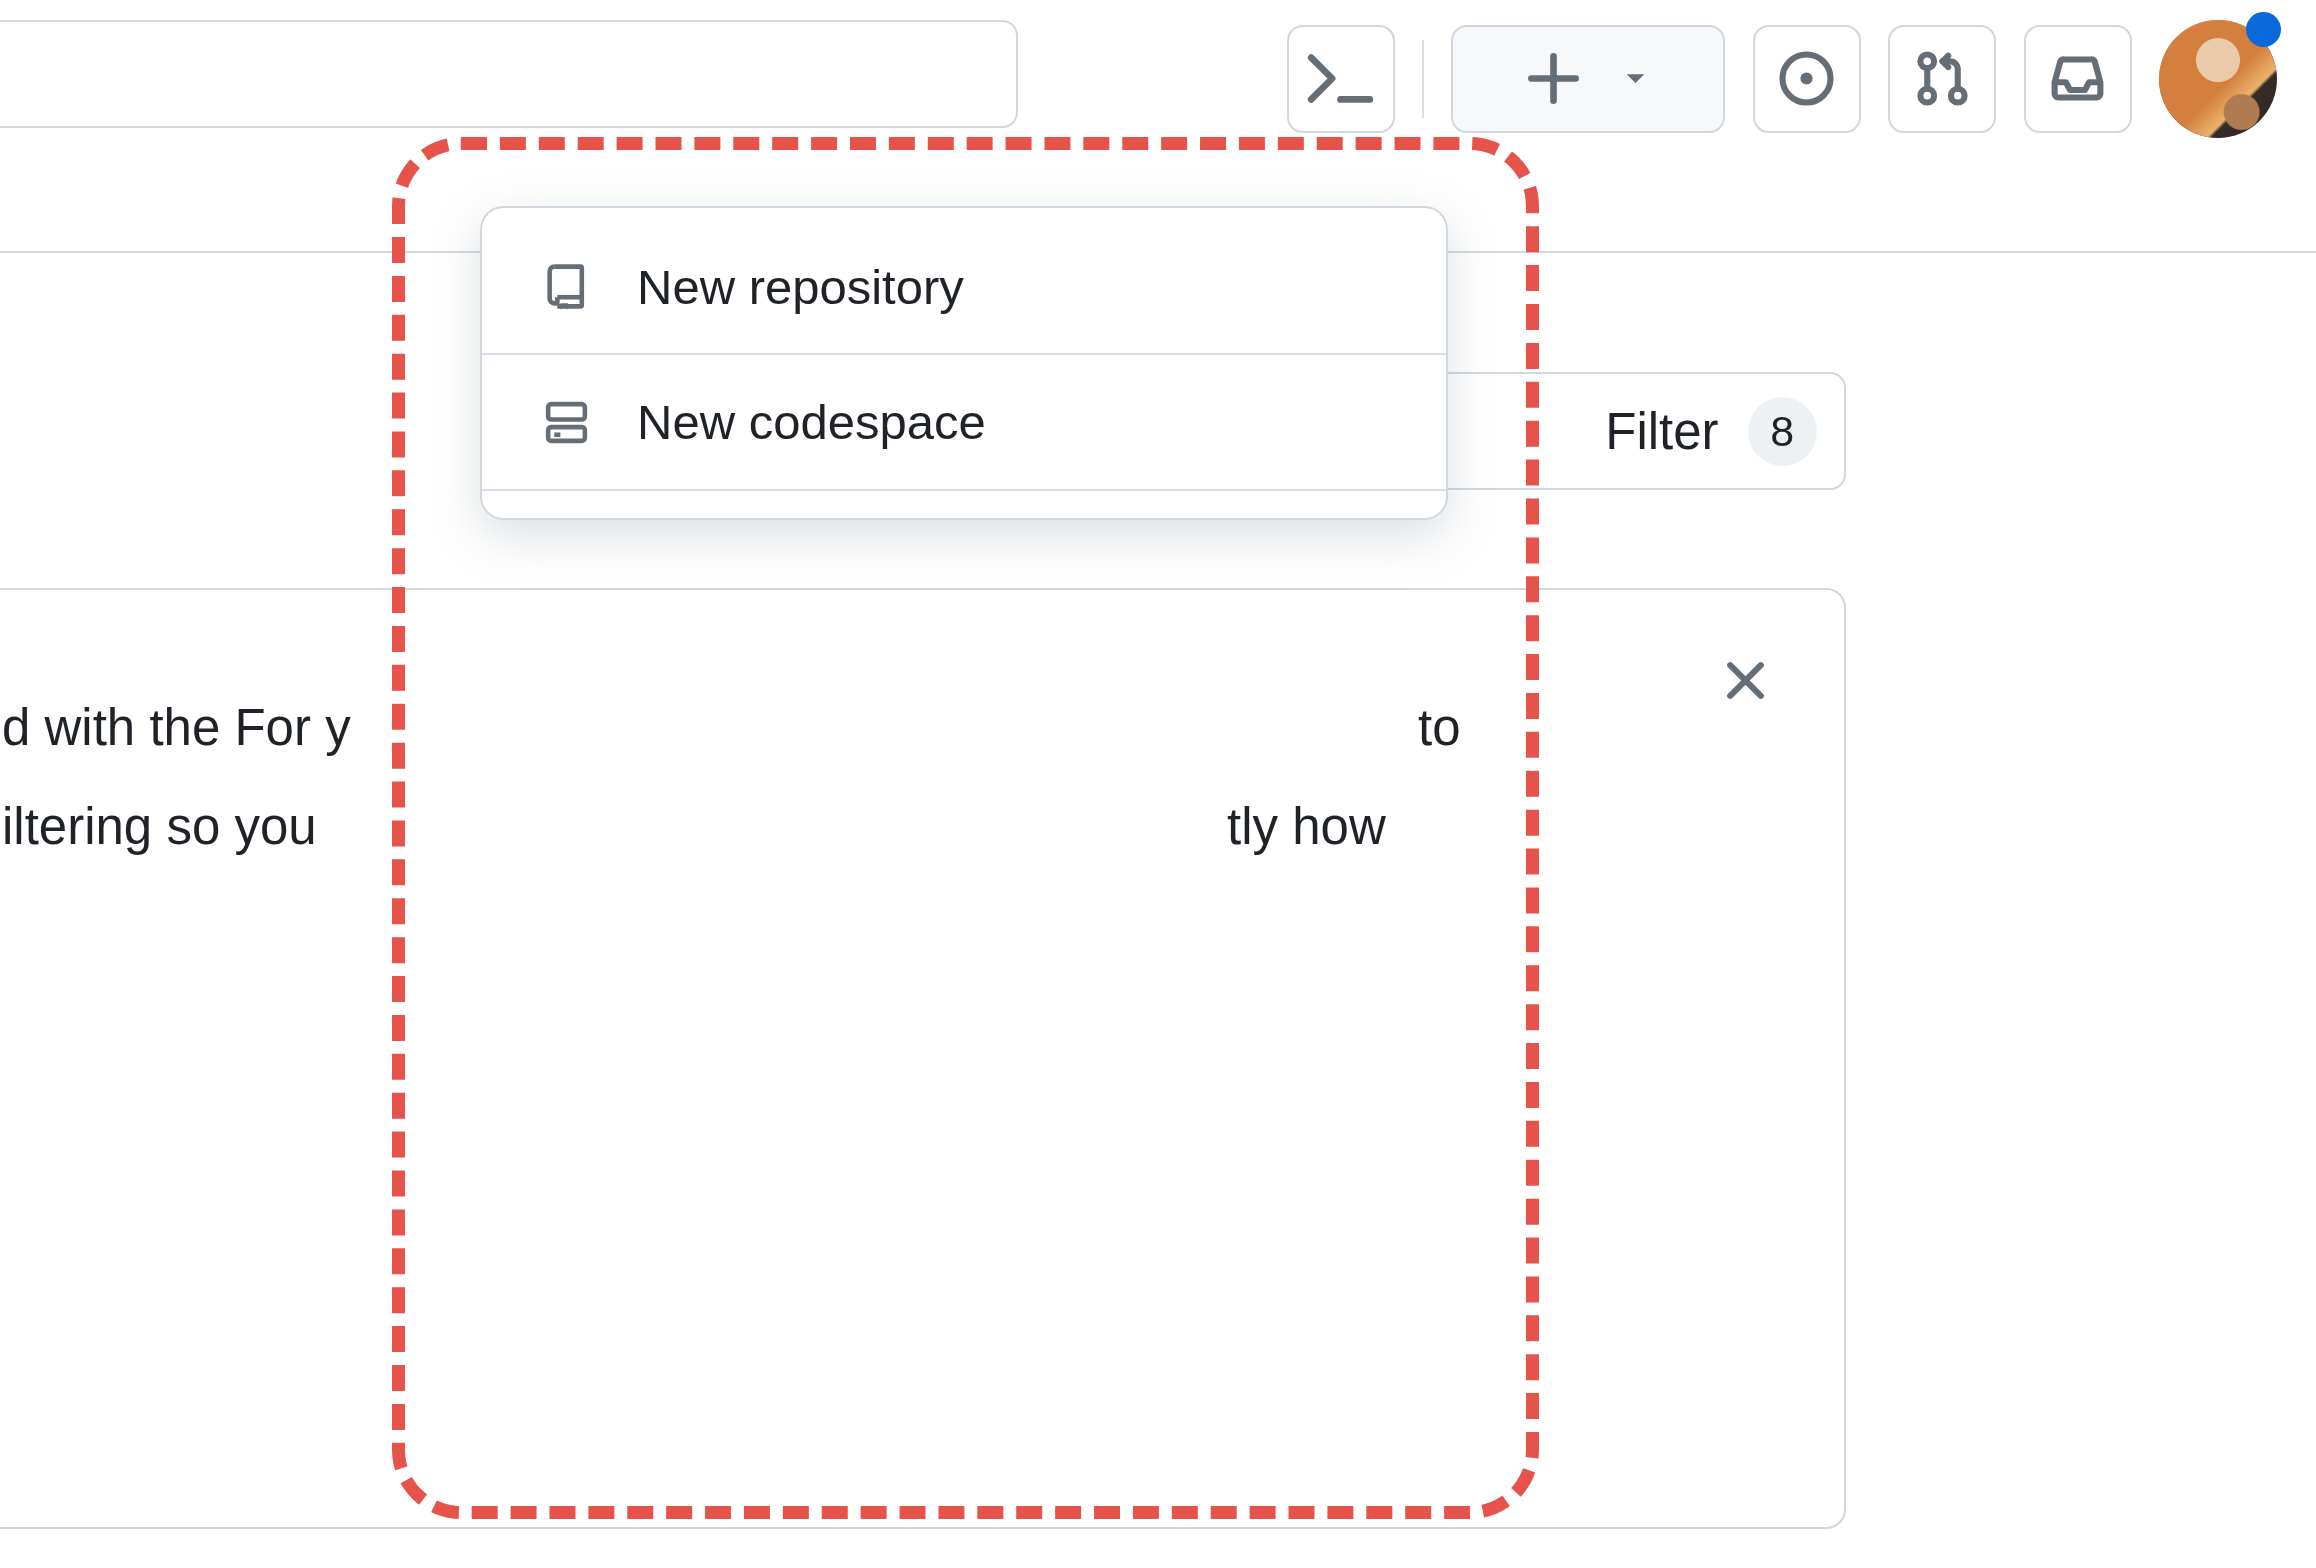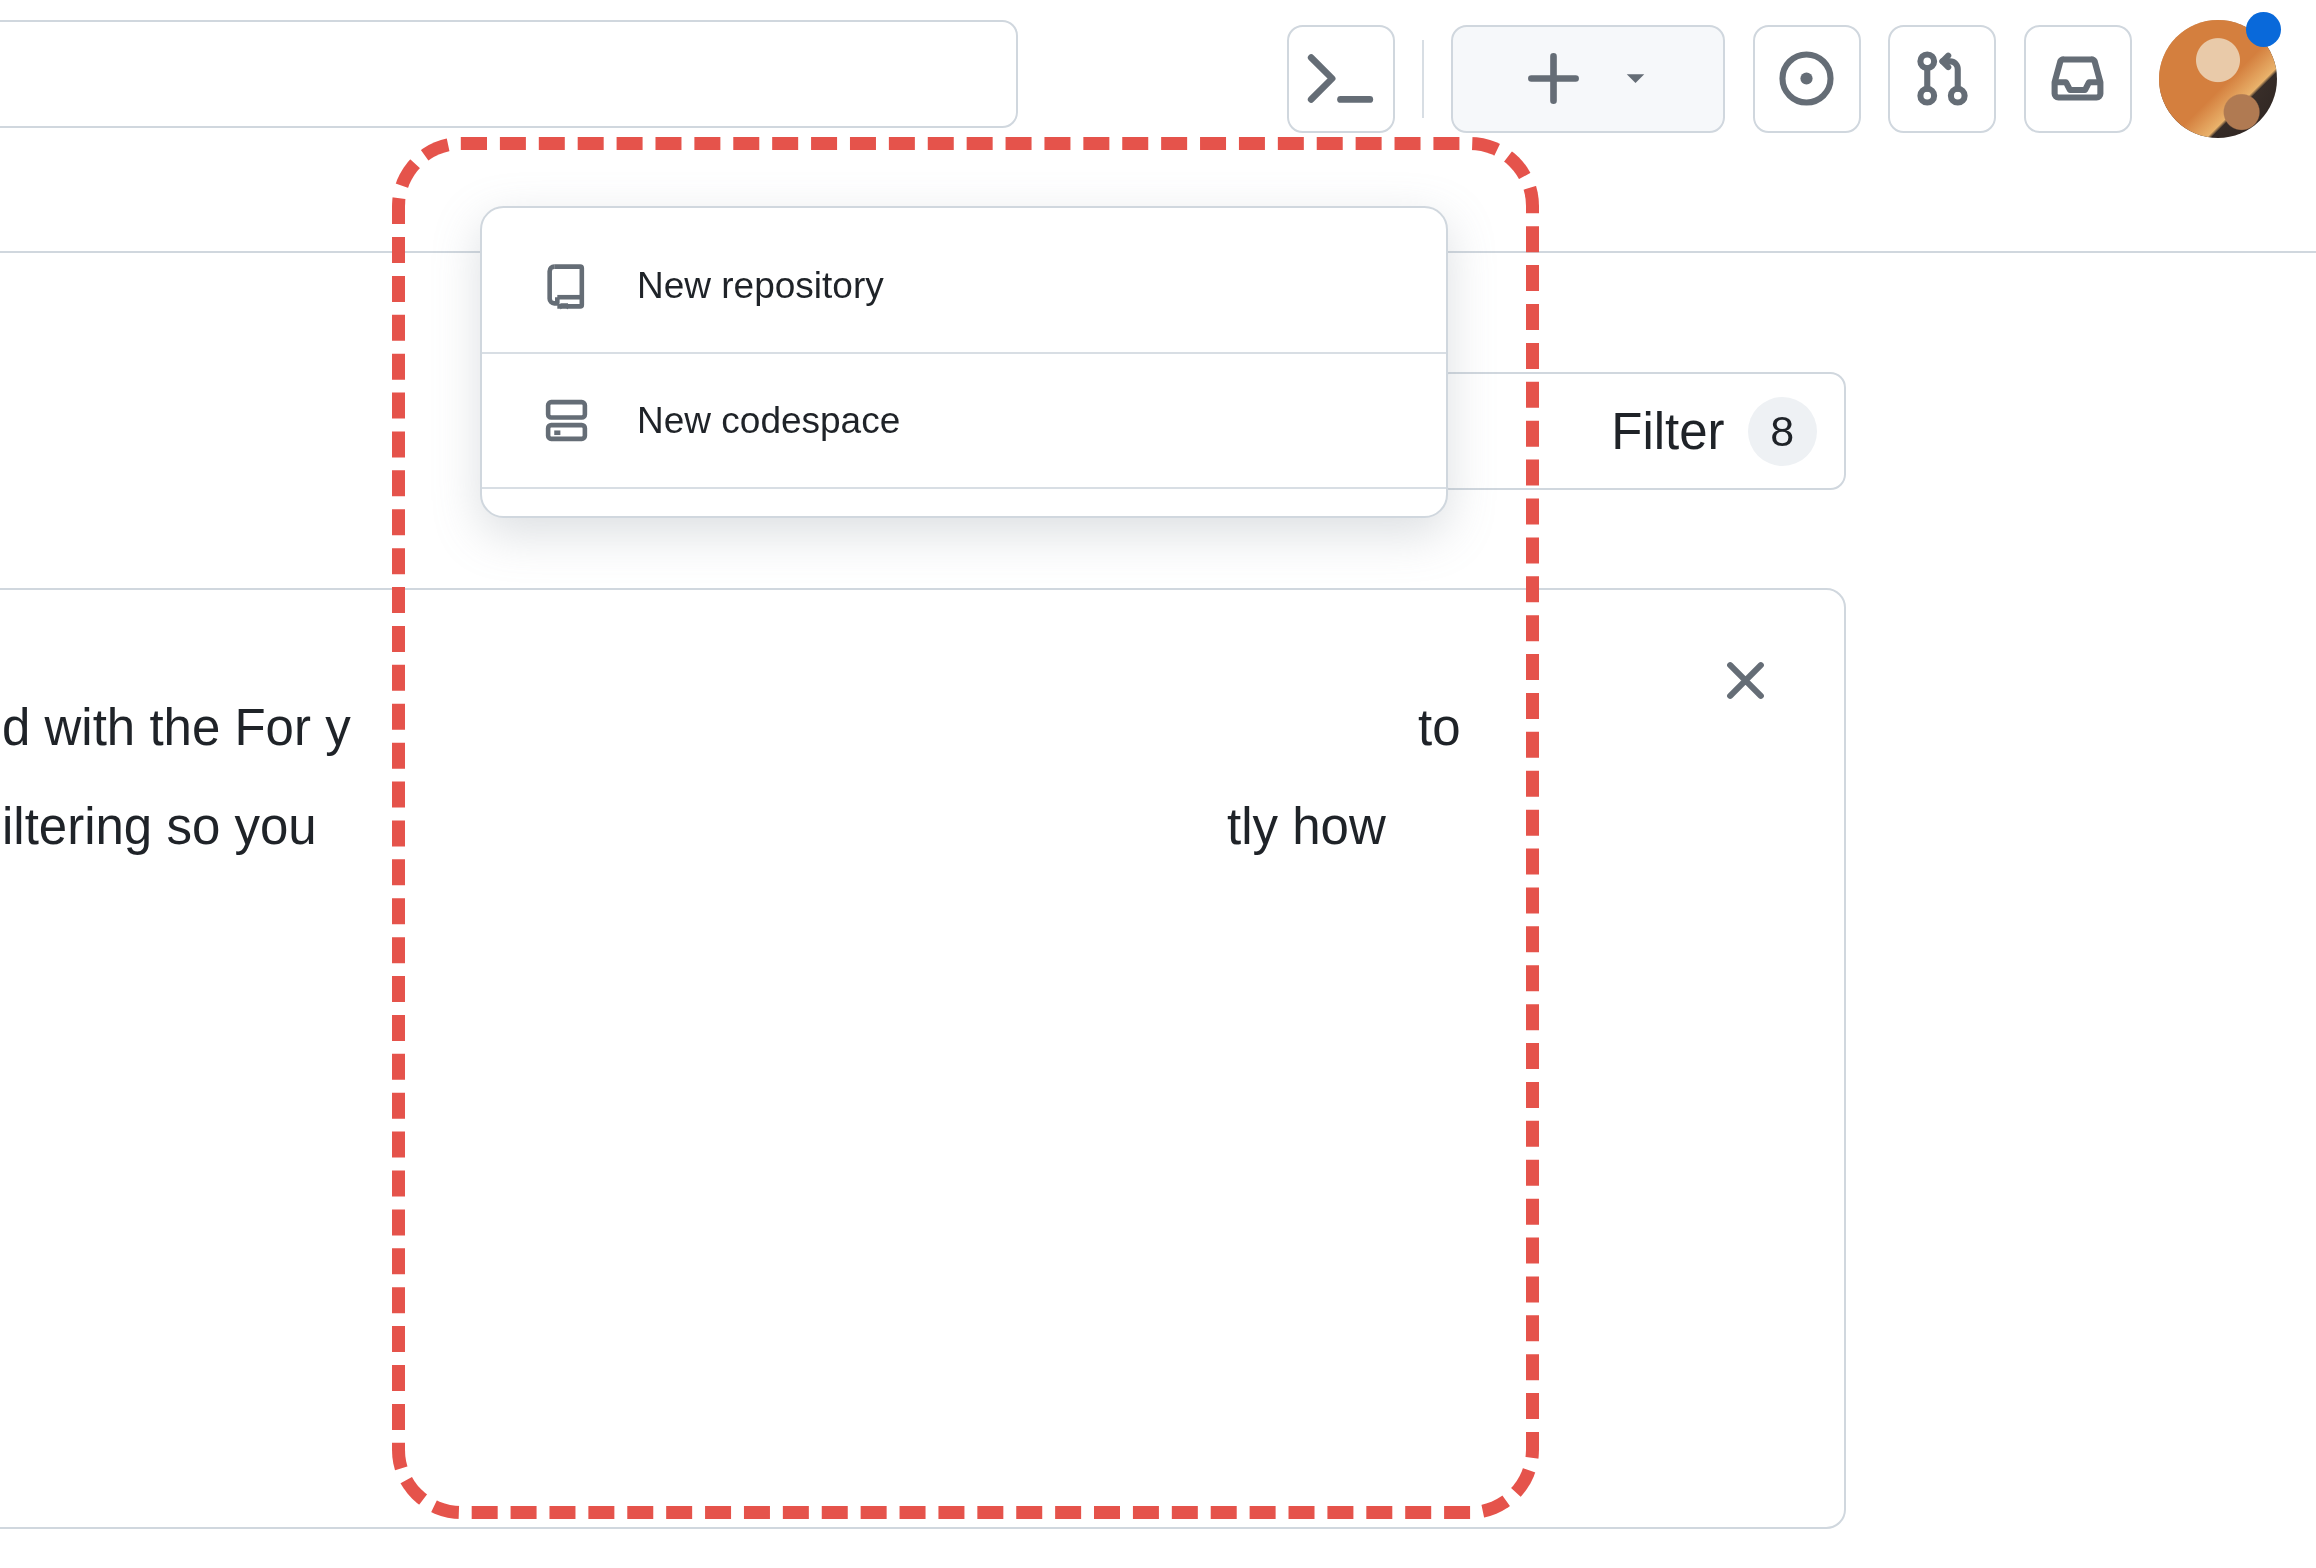--- a/index.html
+++ b/index.html
@@ -97,21 +97,21 @@
     border-radius: 23.5px;
     box-shadow: 0 15.7px 47px rgba(140,149,159,0.3);
     padding: 19.6px 0;
     z-index: 100;
   }
   .menu-item {
     display: flex;
     align-items: center;
     gap: 43px;
     padding: 31px 57px;
-    font-size: 37px;
+    font-size: 49px;
     color: #1f2328;
     cursor: pointer;
   }
   .menu-sep {
     height: 2px;
     background: #d8dee4;
     margin: 7.8px 0;
   }
   .mi-icon { width: 55px; height: 55px; color: #656d76; flex: 0 0 55px; display:flex; align-items:center; justify-content:center;}
 
@@ -133,21 +133,21 @@
     position: absolute;
     right: 470px;
     top: 372px;
     width: 412px;
     height: 118px;
     border: 2px solid #d0d7de;
     border-radius: 15.7px;
     display: flex;
     align-items: center;
     justify-content: flex-end;
-    gap: 23px;
+    gap: 29px;
     padding: 0 27.4px;
     font-size: 51px;
     color: #1f2328;
     background: #fff;
     z-index: 5;
   }
   .badge {
     background: #eef1f4;
     border-radius: 50%;
     width: 69px; height: 69px;

